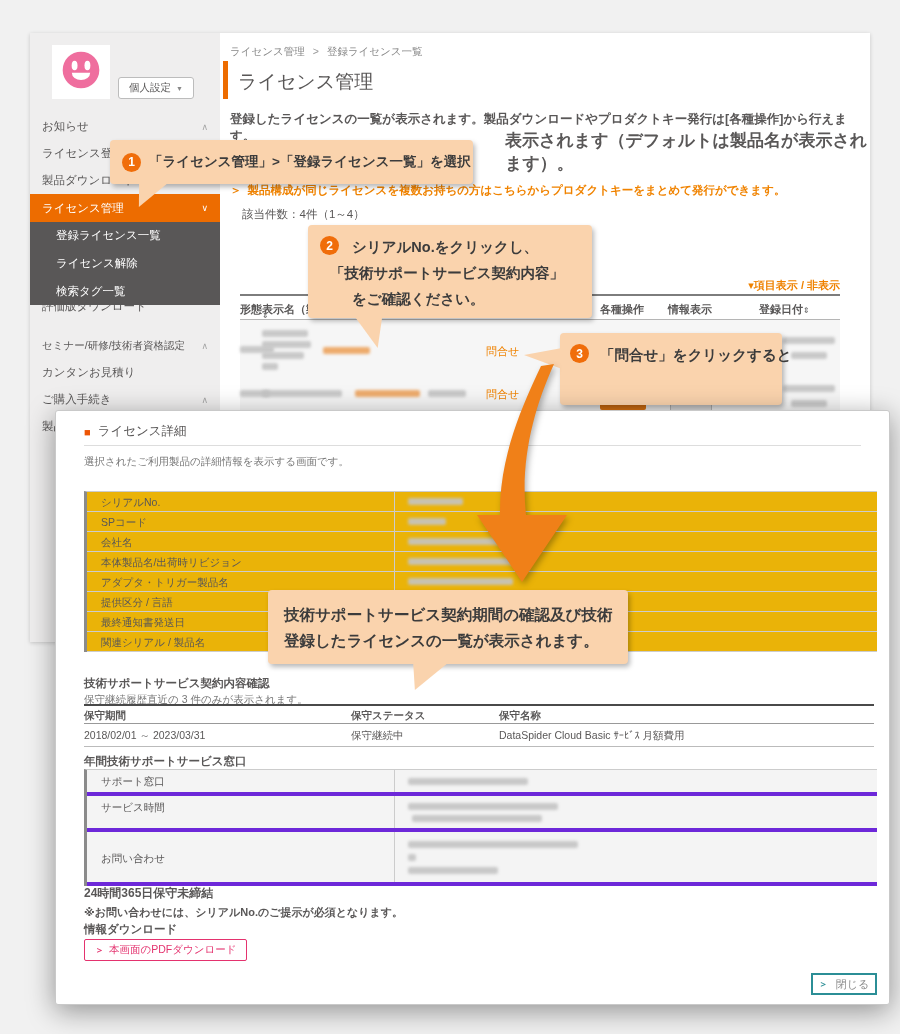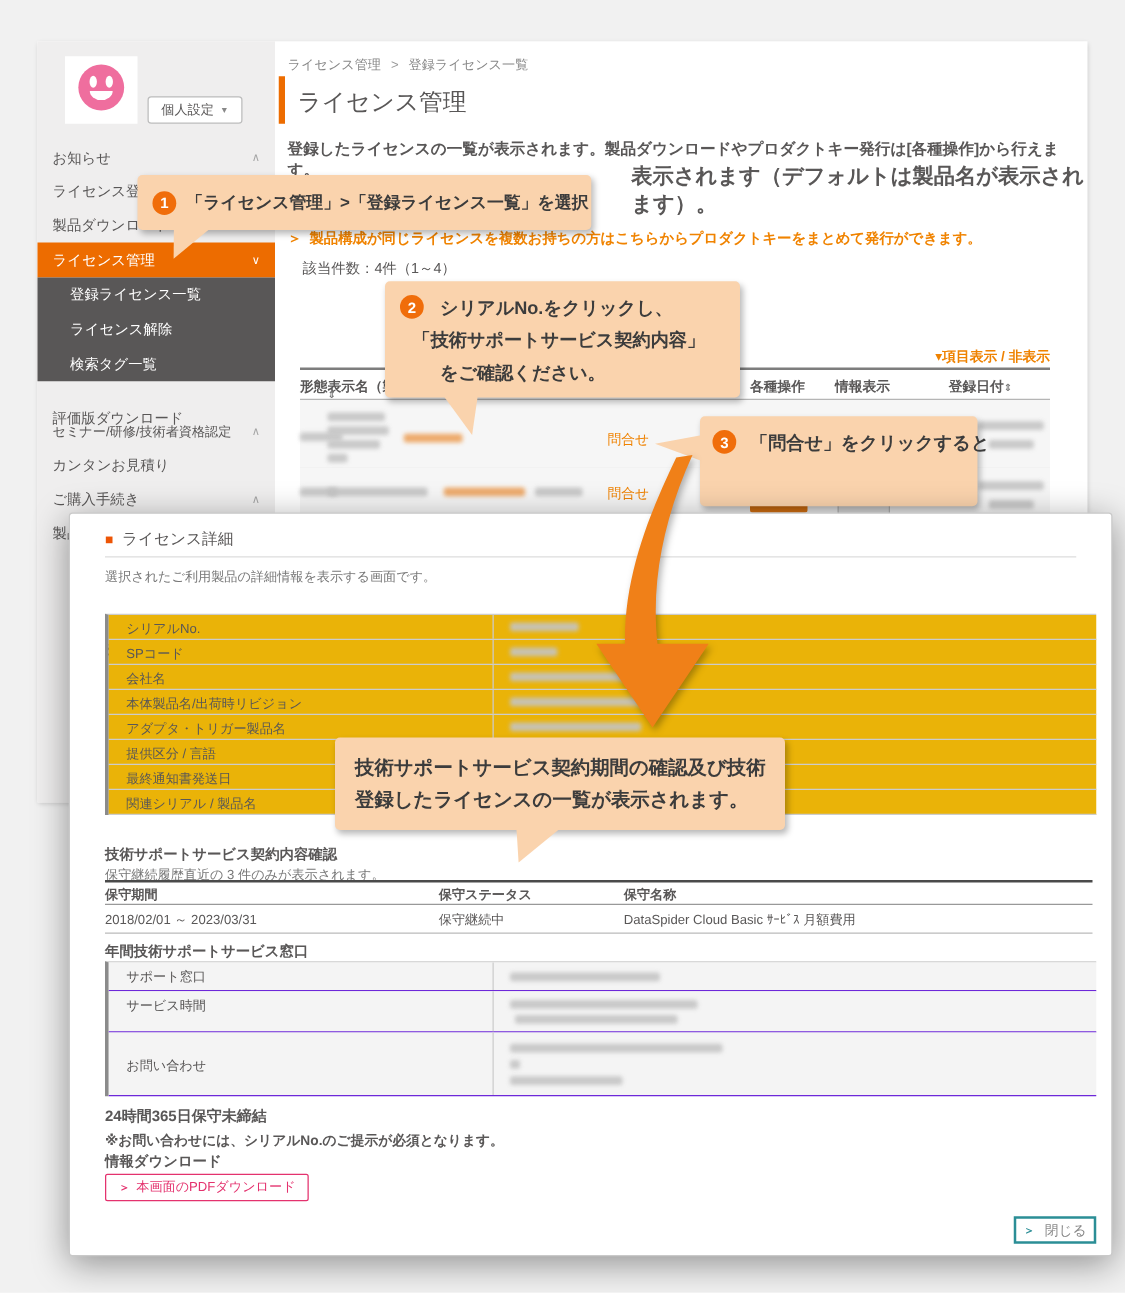--- a/index.html
+++ b/index.html
@@ -82,21 +82,21 @@
   .irow .lab{position:absolute;left:14px;top:4px;font-size:10.5px;color:#595757;}
   .irow .vdiv{position:absolute;left:307px;top:0;bottom:0;border-left:1px solid #ccc;}
   .irow .val{position:absolute;left:321px;top:6px;}
   .mtable{position:absolute;left:28px;top:293px;width:790px;}
   .mhead{position:relative;height:17px;border-top:2px solid #4a4a4a;border-bottom:1px solid #999;}
   .mhead span{position:absolute;top:3px;font-size:10.5px;font-weight:bold;color:#595757;}
   .mrow{position:relative;height:22px;border-bottom:1px solid #bbb;}
   .mrow span{position:absolute;top:5px;font-size:10.5px;color:#595757;}
   .m1{left:0;} .m2{left:267px;} .m3{left:415px;}
   .stable{position:absolute;left:28px;top:358px;width:790px;border-left:3px solid #8b8b8b;border-top:1px solid #ccc;}
-  .srow{position:relative;border-bottom:1px solid #6d28d9;background:#f4f4f4;}
+  .srow{position:relative;border-bottom:4px solid #6d28d9;background:#f4f4f4;}
   .srow .lab{position:absolute;left:14px;top:5px;font-size:10.5px;color:#595757;}
   .srow .vdiv{position:absolute;left:307px;top:0;bottom:0;border-left:1px solid #ccc;}
   .note1{position:absolute;left:28px;top:474px;font-size:12px;font-weight:bold;color:#595757;}
   .note2{position:absolute;left:28px;top:494px;font-size:11px;font-weight:bold;color:#595757;}
   .dlt{position:absolute;left:28px;top:511px;font-size:11.5px;font-weight:bold;color:#595757;}
   .pdf-btn{position:absolute;left:28px;top:528px;height:20px;border:1px solid #e4326e;background:#fff;border-radius:2px;
            display:flex;align-items:center;gap:5px;padding:0 10px;font-size:10.5px;color:#e4326e;}
   .close-btn{position:absolute;right:12px;top:562px;width:66px;height:22px;border:2px solid #2b8e96;background:#fff;
              display:flex;align-items:center;justify-content:center;gap:8px;font-size:11px;color:#898989;box-sizing:border-box;}
   .close-btn .ar{color:#2b8e96;font-size:9px;font-weight:bold;}
@@ -143,21 +143,21 @@
         <div class="smi" style="top:0;">
           <span>登録ライセンス一覧</span>
         </div>
         <div class="smi" style="top:28px;">
           <span>ライセンス解除</span>
         </div>
         <div class="smi" style="top:56px;">
           <span>検索タグ一覧</span>
         </div>
       </div>
-      <div class="mi" style="top:288px;font-family:Liberation Serif, serif;">
+      <div class="mi" style="top:260px;font-family:Liberation Serif, serif;">
         <span>評価版ダウンロード</span>
       </div>
       <div class="mi" style="top:299px;font-size:10.5px;">
         <span>セミナー/研修/技術者資格認定</span>
         <span class="chev">∧</span>
       </div>
       <div class="mi" style="top:326px;">
         <span>カンタンお見積り</span>
       </div>
       <div class="mi" style="top:353px;">

